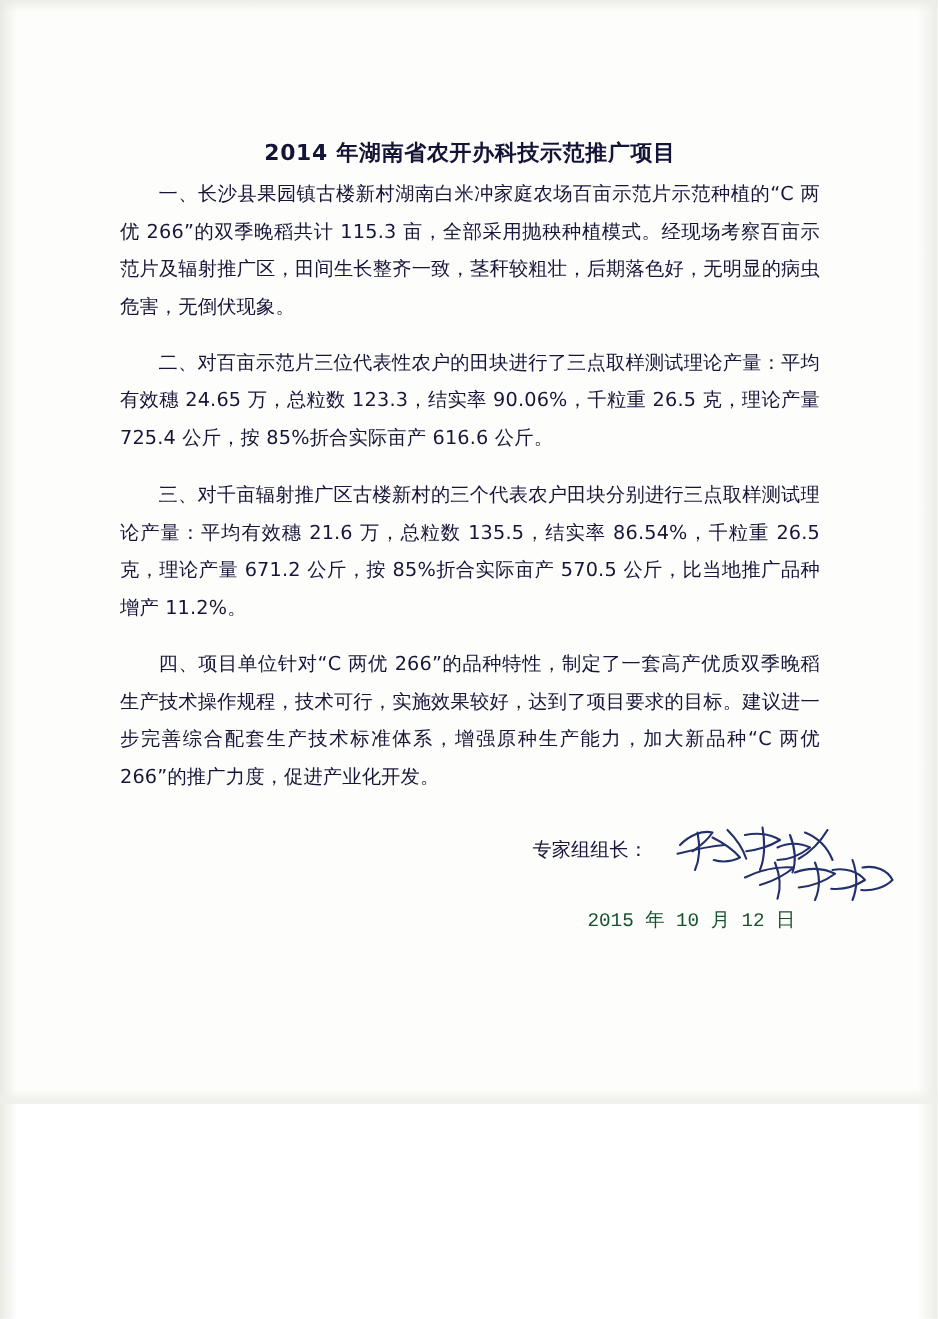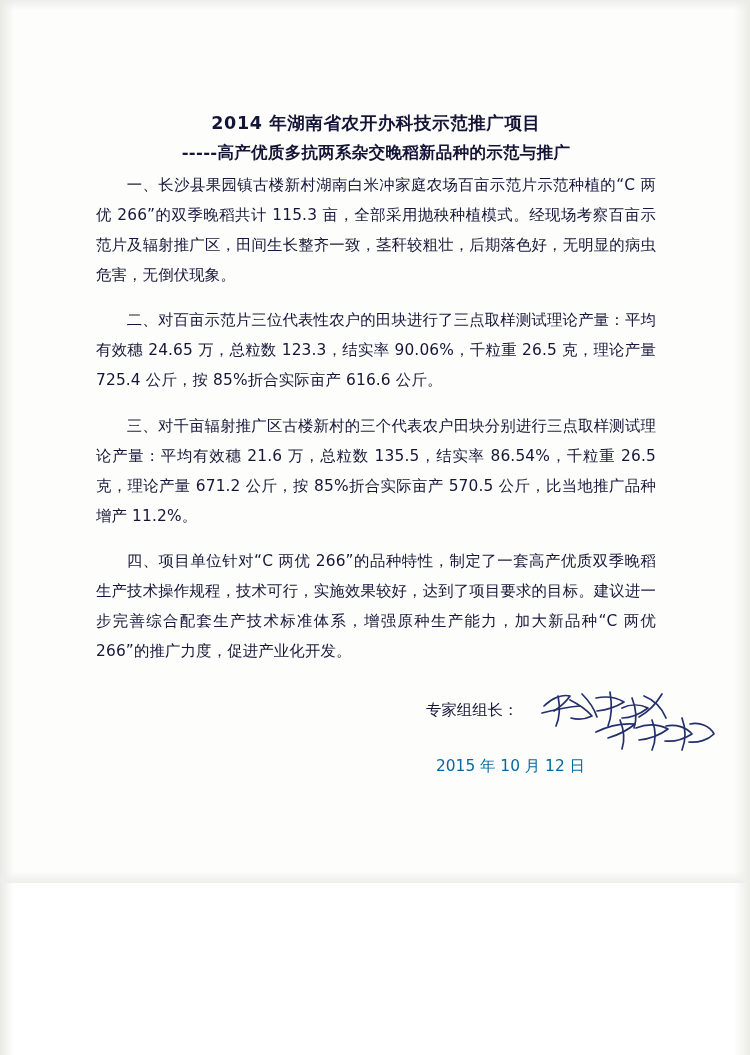--- a/index.html
+++ b/index.html
@@ -97,60 +97,60 @@
     text-indent: 2em;
   }
   .para + .para {
     margin-top: 0px;
   }
 
   .sign-block {
     margin-top: 28px;
     position: relative;
     height: 96px;
+    font-family: Liberation Mono, monospace;
   }
   .sign-label {
     position: absolute;
     left: 330px;
     top: 6px;
     font-size: 15.4px;
     color: #16163a;
     white-space: nowrap;
   }
   .signature {
     position: absolute;
     left: 440px;
     top: -14px;
     width: 190px;
     height: 76px;
     pointer-events: none;
   }
   .date-line {
     position: absolute;
-    left: 340px;
+    left: 374px;
     top: 62px;
     font-size: 15.4px;
-    color: #0369a1;
+    color: #14532d;
     white-space: nowrap;
   }
 </style>
 </head>
 <body>
 
 <div class="page">
   <div class="scan-edge-top"></div>
   <div class="scan-edge-left"></div>
   <div class="scan-edge-right"></div>
   <div class="scan-edge-bottom"></div>
 
   <div class="doc-body">
 
     <div class="title-block">
       <div class="title-line-1">2014 年湖南省农开办科技示范推广项目</div>
-      <div class="title-line-2">-----高产优质多抗两系杂交晚稻新品种的示范与推广</div>
     </div>
 
     <p class="para indent">一、长沙县果园镇古楼新村湖南白米冲家庭农场百亩示范片示范种植的“C 两优 266”的双季晚稻共计 115.3 亩，全部采用抛秧种植模式。经现场考察百亩示范片及辐射推广区，田间生长整齐一致，茎秆较粗壮，后期落色好，无明显的病虫危害，无倒伏现象。</p>
     <p class="para indent">二、对百亩示范片三位代表性农户的田块进行了三点取样测试理论产量：平均有效穗 24.65 万，总粒数 123.3，结实率 90.06%，千粒重 26.5 克，理论产量 725.4 公斤，按 85%折合实际亩产 616.6 公斤。</p>
     <p class="para indent">三、对千亩辐射推广区古楼新村的三个代表农户田块分别进行三点取样测试理论产量：平均有效穗 21.6 万，总粒数 135.5，结实率 86.54%，千粒重 26.5 克，理论产量 671.2 公斤，按 85%折合实际亩产 570.5 公斤，比当地推广品种增产 11.2%。</p>
     <p class="para indent">四、项目单位针对“C 两优 266”的品种特性，制定了一套高产优质双季晚稻生产技术操作规程，技术可行，实施效果较好，达到了项目要求的目标。建议进一步完善综合配套生产技术标准体系，增强原种生产能力，加大新品种“C 两优 266”的推广力度，促进产业化开发。</p>
 
     <div class="sign-block">
       <div class="sign-label">专家组组长：</div>
       <svg class="signature" viewBox="0 0 190 76">

